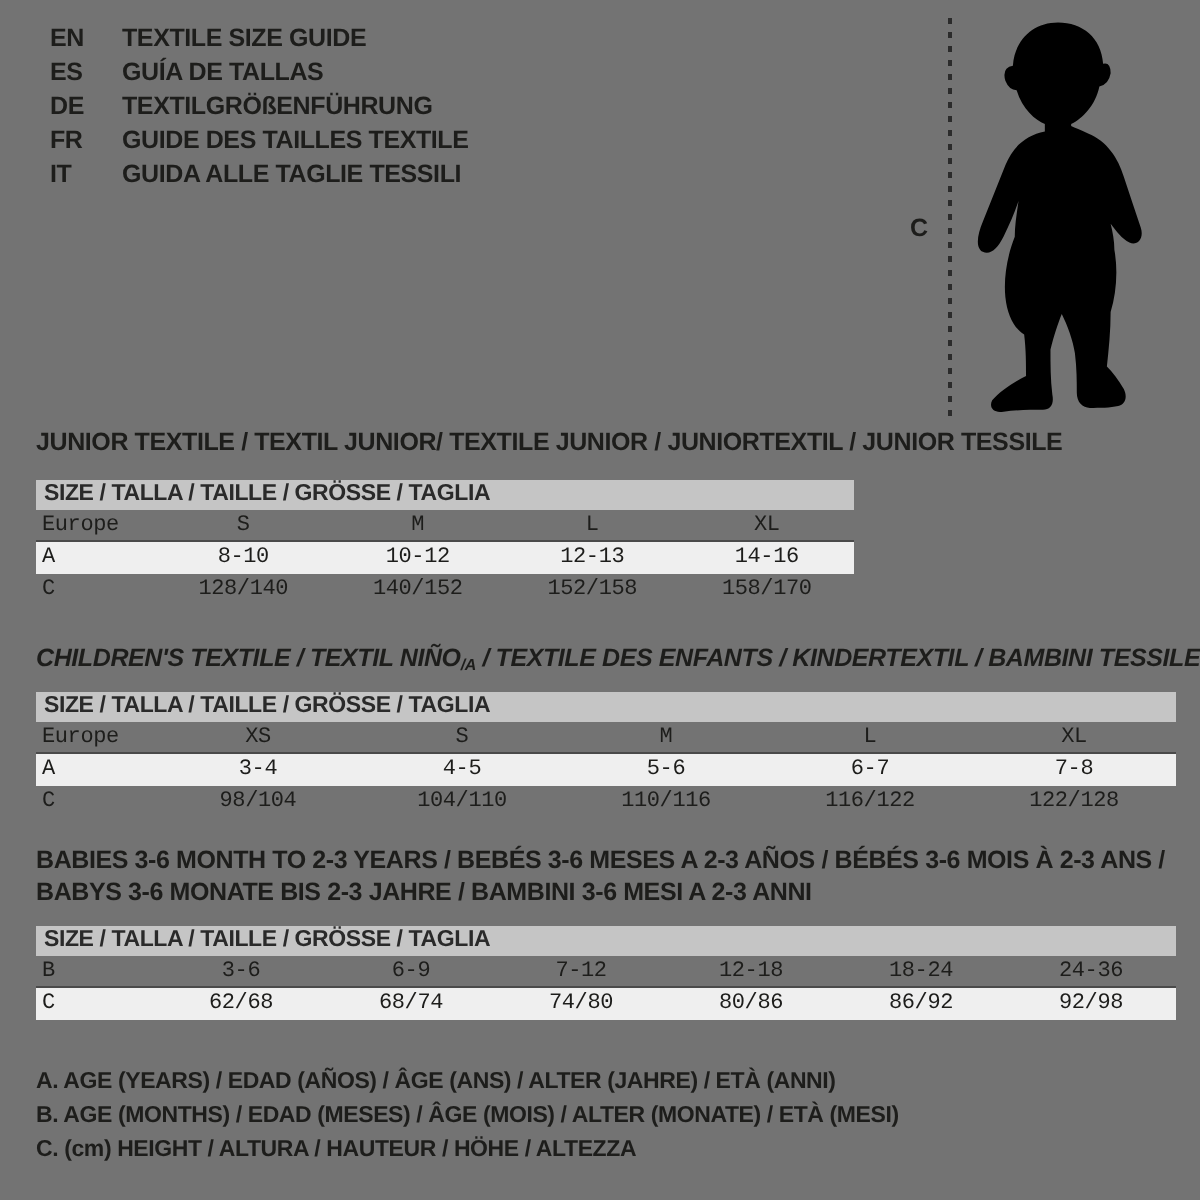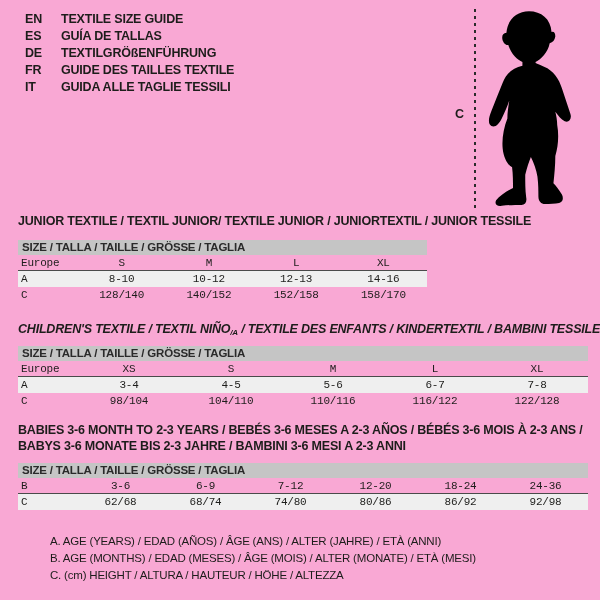--- a/index.html
+++ b/index.html
@@ -1,17 +1,17 @@
 <!DOCTYPE html>
 <html><head>
 <meta charset="utf-8">
 <style>
   html,body{margin:0;padding:0;background:#fff;}
   .canvas{
-    position:relative;width:600px;height:600px;background:#f9a8d4;
+    position:relative;width:600px;height:600px;background:#737373;
     font-family:"Liberation Sans", sans-serif;color:#1d1d1b;overflow:hidden;
   }
   
   .lang-block{position:absolute;left:25px;top:11px;}
   .lang-row{display:flex;height:17px;line-height:17px;font-size:12.5px;font-weight:700;letter-spacing:-0.2px;}
   .lang-code{width:36px;flex:0 0 36px;}
   
   .dashed-line{
     position:absolute;left:474px;top:9px;width:2px;height:201px;
     background:repeating-linear-gradient(to bottom,#2b2b2b 0 3px,transparent 3px 7px);
@@ -27,21 +27,21 @@
     height:15px;line-height:15px;background:#c5c5c5;color:#2a2a2a;
     font-size:11.5px;font-weight:700;padding-left:4px;letter-spacing:-0.2px;
   }
   .trow{display:flex;height:16px;line-height:16px;font-size:11px;letter-spacing:-0.2px;font-family:Liberation Mono, monospace;}
   .trow.rule{border-bottom:1px solid #4a4a4a;box-sizing:border-box;}
   .trow.shade{background:#efefef;}
   .tlabel{flex:0 0 57px;padding-left:3px;}
   .tcell{flex:1;text-align:center;}
   
   .notes{position:absolute;left:18px;top:533px;}
-  .note-line{height:17px;line-height:17px;font-size:11.5px;font-weight:400;letter-spacing:-0.2px;white-space:nowrap;margin-left:32px;}
+  .note-line{height:17px;line-height:17px;font-size:11.5px;font-weight:700;letter-spacing:-0.2px;white-space:nowrap;}
 </style>
 </head>
 <body>
 
 <div class="canvas">
 
   <div class="lang-block">
     <div class="lang-row">
       <span class="lang-code">EN</span>
       <span class="lang-title">TEXTILE SIZE GUIDE</span>
@@ -150,21 +150,21 @@
 
   <div class="sec-title" style="top:422px;">BABIES 3-6 MONTH TO 2-3 YEARS / BEBÉS 3-6 MESES A 2-3 AÑOS / BÉBÉS 3-6 MOIS À 2-3 ANS /</div>
   <div class="sec-title" style="top:438px;text-align:center;">BABYS 3-6 MONATE BIS 2-3 JAHRE / BAMBINI 3-6 MESI A 2-3 ANNI</div>
   <div class="table" style="top:463px;width:570px;">
     <div class="thead">SIZE / TALLA / TAILLE / GRÖSSE / TAGLIA</div>
     <div class="trow rule">
       <span class="tlabel">B</span>
       <span class="tcell">3-6</span>
       <span class="tcell">6-9</span>
       <span class="tcell">7-12</span>
-      <span class="tcell">12-20</span>
+      <span class="tcell">12-18</span>
       <span class="tcell">18-24</span>
       <span class="tcell">24-36</span>
     </div>
     <div class="trow shade">
       <span class="tlabel">C</span>
       <span class="tcell">62/68</span>
       <span class="tcell">68/74</span>
       <span class="tcell">74/80</span>
       <span class="tcell">80/86</span>
       <span class="tcell">86/92</span>

